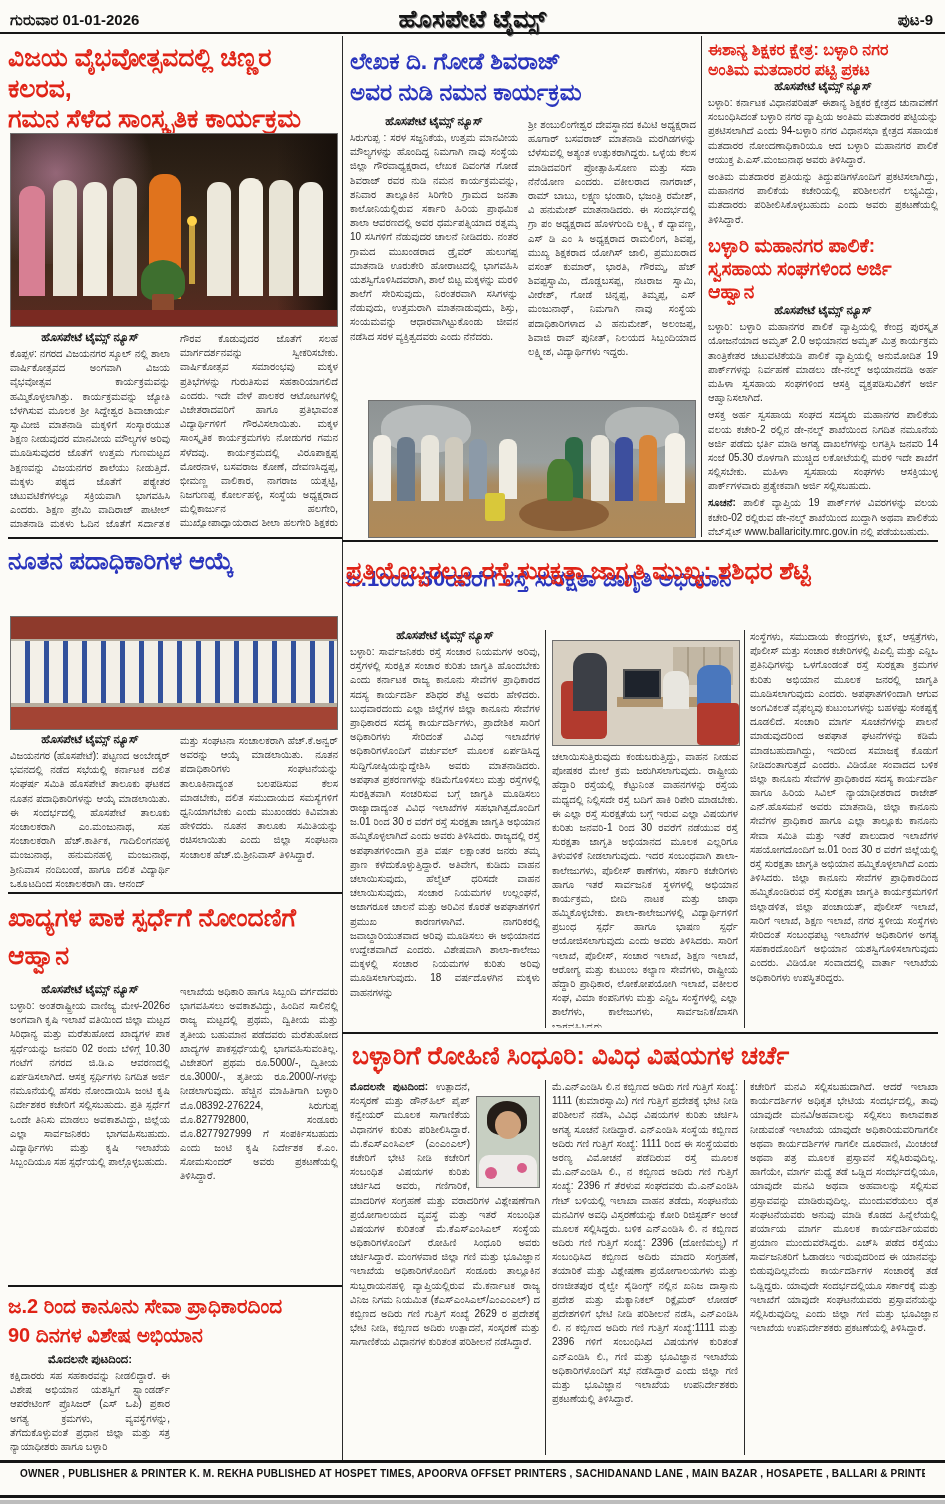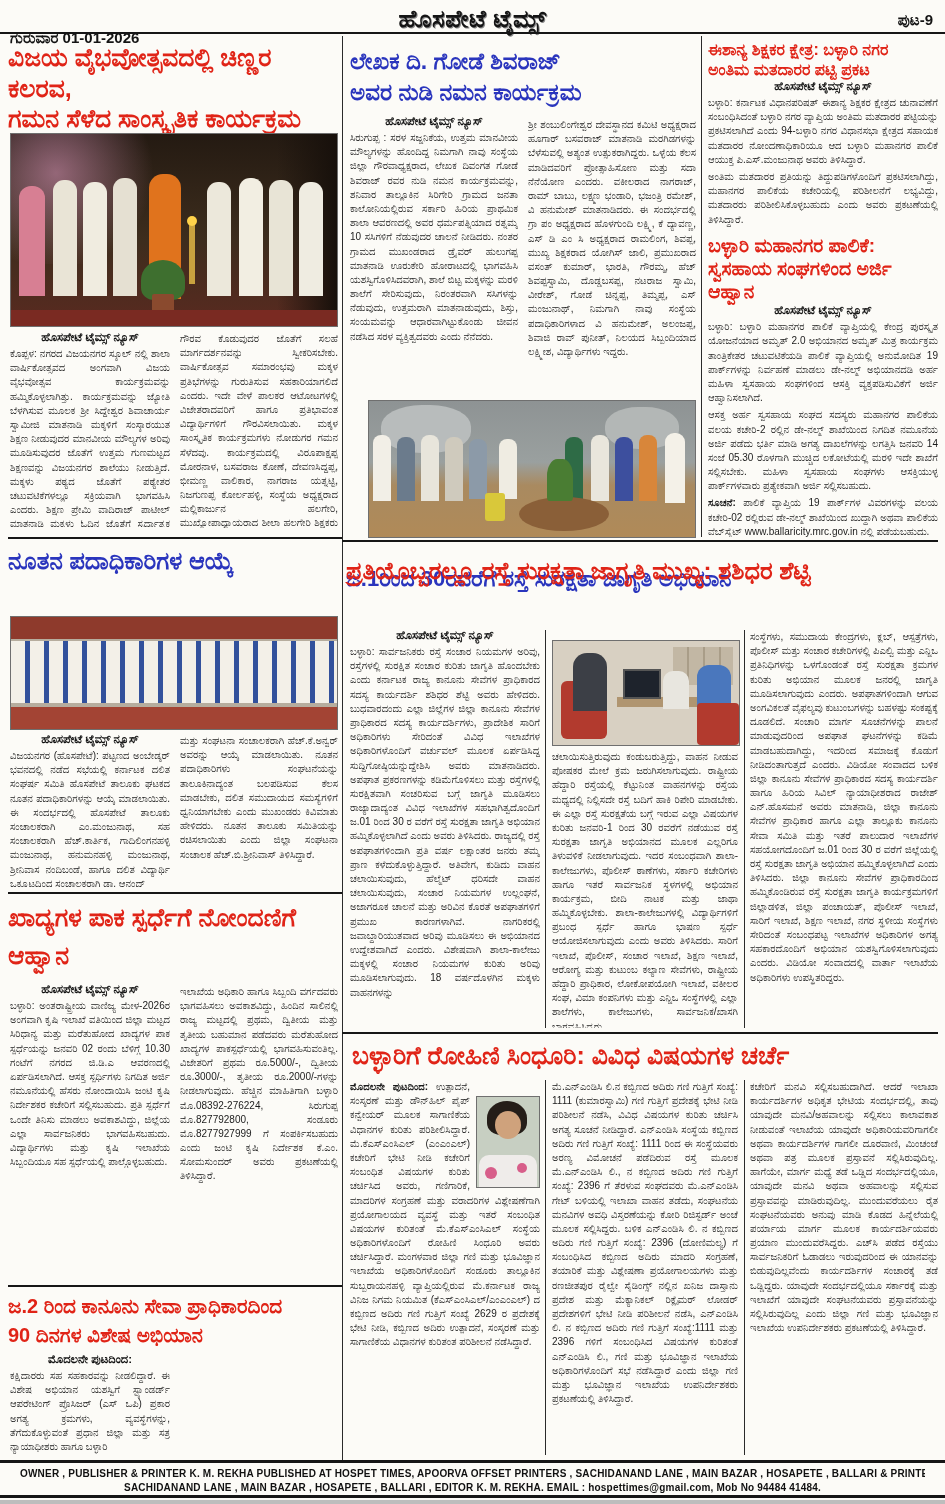--- a/index.html
+++ b/index.html
@@ -21,21 +21,21 @@
             text-shadow:1px 1px 0 #8a8a8a;}
   .edgem{font-size:15px;font-weight:bold;}
   .footer-line{position:absolute;left:20px;width:905px;text-align:center;
                font-size:10px;font-weight:bold;color:#101010;letter-spacing:.2px;white-space:nowrap;overflow:hidden;}
 </style>
 </head>
 <body>
 
 <div class="page">
 
-  <div class="abs edgem" style="left:10px;top:29px;">ಗುರುವಾರ 01-01-2026</div>
+  <div class="abs edgem" style="left:10px;top:11px;">ಗುರುವಾರ 01-01-2026</div>
   <div class="abs masthead" style="left:0;right:0;top:5px;">ಹೊಸಪೇಟೆ ಟೈಮ್ಸ್</div>
   <div class="abs edgem" style="right:12px;top:11px;">ಪುಟ-9</div>
   <div class="hrule" style="left:0;top:32px;width:945px;"></div>
 
   <div class="vrule" style="left:342px;top:36px;height:1424px;"></div>
   <div class="vrule" style="left:701px;top:36px;height:501px;"></div>
 
   <div class="abs hl red" style="left:8px;top:42px;width:330px;font-size:25px;">
     <div>ವಿಜಯ ವೈಭವೋತ್ಸವದಲ್ಲಿ ಚಿಣ್ಣರ ಕಲರವ,</div>
     <div>ಗಮನ ಸೆಳೆದ ಸಾಂಸ್ಕೃತಿಕ ಕಾರ್ಯಕ್ರಮ</div>
@@ -182,17 +182,16 @@
       <span>ಉತ್ಪಾದನೆ, ಸಂಸ್ಕರಣೆ ಮತ್ತು ಡೌನ್‌ಹಿಲ್ ಪೈಪ್ ಕನ್ವೇಯರ್ ಮೂಲಕ ಸಾಗಾಣಿಕೆಯ ವಿಧಾನಗಳ ಕುರಿತು ಪರಿಶೀಲಿಸಿದ್ದಾರೆ. ಮೆ.ಕೆಎಸ್ಎಂಸಿಎಲ್ (ಎಂಎಂಎಲ್) ಕಚೇರಿಗೆ ಭೇಟಿ ನೀಡಿ ಕಚೇರಿಗೆ ಸಂಬಂಧಿತ ವಿಷಯಗಳ ಕುರಿತು ಚರ್ಚಿಸಿದ ಅವರು, ಗಣಿಗಾರಿಕೆ, ಮಾದರಿಗಳ ಸಂಗ್ರಹಣೆ ಮತ್ತು ವರಾದರಿಗಳ ವಿಶ್ಲೇಷಣೆಗಾಗಿ ಪ್ರಯೋಗಾಲಯದ ವ್ಯವಸ್ಥೆ ಮತ್ತು ಇತರೆ ಸಂಬಂಧಿತ ವಿಷಯಗಳ ಕುರಿತಂತೆ ಮೆ.ಕೆಎಸ್ಎಂಸಿಎಲ್ ಸಂಸ್ಥೆಯ ಅಧಿಕಾರಿಗಳೊಂದಿಗೆ ರೋಹಿಣಿ ಸಿಂಧೂರಿ ಅವರು ಚರ್ಚಿಸಿದ್ದಾರೆ. ಮಂಗಳವಾರ ಜಿಲ್ಲಾ ಗಣಿ ಮತ್ತು ಭೂವಿಜ್ಞಾನ ಇಲಾಖೆಯ ಅಧಿಕಾರಿಗಳೊಂದಿಗೆ ಸಂಡೂರು ತಾಲ್ಲೂಕಿನ ಸುಬ್ಬರಾಯನಹಳ್ಳಿ ವ್ಯಾಪ್ತಿಯಲ್ಲಿರುವ ಮೆ.ಕರ್ನಾಟಕ ರಾಜ್ಯ ವಿನಿಜ ನಿಗಮ ನಿಯಮಿತ (ಕೆಎಸ್ಎಂಸಿಎಲ್/ಎಂಎಂಎಲ್) ದ ಕಬ್ಬಿಣದ ಅದಿರು ಗಣಿ ಗುತ್ತಿಗೆ ಸಂಖ್ಯೆ 2629 ರ ಪ್ರದೇಶಕ್ಕೆ ಭೇಟಿ ನೀಡಿ, ಕಬ್ಬಿಣದ ಅದಿರು ಉತ್ಪಾದನೆ, ಸಂಸ್ಕರಣೆ ಮತ್ತು ಸಾಗಾಣಿಕೆಯ ವಿಧಾನಗಳ ಕುರಿತಂತ ಪರಿಶೀಲನೆ ನಡೆಸಿದ್ದಾರೆ.</span>
     </div>
   </div>
   <div class="bcol body" style="left:552px;top:1080px;width:186px;height:378px;">ಮೆ.ಎನ್ಎಂಡಿಸಿ ಲಿ.ನ ಕಬ್ಬಿಣದ ಅದಿರು ಗಣಿ ಗುತ್ತಿಗೆ ಸಂಖ್ಯೆ: 1111 (ಕುಮಾರಸ್ವಾಮಿ) ಗಣಿ ಗುತ್ತಿಗೆ ಪ್ರದೇಶಕ್ಕೆ ಭೇಟಿ ನೀಡಿ ಪರಿಶೀಲನೆ ನಡೆಸಿ, ವಿವಿಧ ವಿಷಯಗಳ ಕುರಿತು ಚರ್ಚಿಸಿ ಅಗತ್ಯ ಸೂಚನೆ ನೀಡಿದ್ದಾರೆ. ಎನ್ಎಂಡಿಸಿ ಸಂಸ್ಥೆಯ ಕಬ್ಬಿಣದ ಅದಿರು ಗಣಿ ಗುತ್ತಿಗೆ ಸಂಖ್ಯೆ: 1111 ರಿಂದ ಈ ಸಂಸ್ಥೆಯವರು ಅರಣ್ಯ ವಿಮೋಚನೆ ಪಡೆದಿರುವ ರಸ್ತೆ ಮೂಲಕ ಮೆ.ಎನ್ಎಂಡಿಸಿ ಲಿ., ನ ಕಬ್ಬಿಣದ ಅದಿರು ಗಣಿ ಗುತ್ತಿಗೆ ಸಂಖ್ಯೆ: 2396 ಗೆ ತೆರಳುವ ಸಂಘದವರು ಮೆ.ಎನ್ಎಂಡಿಸಿ ಗೇಟ್ ಬಳಿಯಲ್ಲಿ ಇಲಾಖಾ ವಾಹನ ತಡೆದು, ಸಂಘಟನೆಯ ಮನವಿಗಳ ಅವಧಿ ವಿಸ್ತರಣೆಯನ್ನು ಕೋರಿ ರಿಜಿಸ್ಟರ್ಡ್ ಅಂಚೆ ಮೂಲಕ ಸಲ್ಲಿಸಿದ್ದರು. ಬಳಿಕ ಎನ್ಎಂಡಿಸಿ ಲಿ. ನ ಕಬ್ಬಿಣದ ಅದಿರು ಗಣಿ ಗುತ್ತಿಗೆ ಸಂಖ್ಯೆ: 2396 (ದೋಣಿಮಲ್ಯ) ಗೆ ಸಂಬಂಧಿಸಿದ ಕಬ್ಬಿಣದ ಅದಿರು ಮಾದರಿ ಸಂಗ್ರಹಣೆ, ತಯಾರಿಕೆ ಮತ್ತು ವಿಶ್ಲೇಷಣಾ ಪ್ರಯೋಗಾಲಯಗಳು ಮತ್ತು ರಣಜೀತಪುರ ರೈಲ್ವೇ ಸೈಡಿಂಗ್ಸ್ ನಲ್ಲಿನ ಖನಿಜ ದಾಸ್ತಾನು ಪ್ರದೇಶ ಮತ್ತು ಮೆಕ್ಯಾನಿಕಲ್ ರಿಕ್ಲೈಮರ್ ಲೋಡರ್ ಪ್ರದೇಶಗಳಿಗೆ ಭೇಟಿ ನೀಡಿ ಪರಿಶೀಲನೆ ನಡೆಸಿ, ಎನ್ಎಂಡಿಸಿ ಲಿ. ನ ಕಬ್ಬಿಣದ ಅದಿರು ಗಣಿ ಗುತ್ತಿಗೆ ಸಂಖ್ಯೆ:1111 ಮತ್ತು 2396 ಗಳಿಗೆ ಸಂಬಂಧಿಸಿದ ವಿಷಯಗಳ ಕುರಿತಂತೆ ಎನ್ಎಂಡಿಸಿ ಲಿ., ಗಣಿ ಮತ್ತು ಭೂವಿಜ್ಞಾನ ಇಲಾಖೆಯ ಅಧಿಕಾರಿಗಳೊಂದಿಗೆ ಸಭೆ ನಡೆಸಿದ್ದಾರೆ ಎಂದು ಜಿಲ್ಲಾ ಗಣಿ ಮತ್ತು ಭೂವಿಜ್ಞಾನ ಇಲಾಖೆಯ ಉಪನಿರ್ದೇಶಕರು ಪ್ರಕಟಣೆಯಲ್ಲಿ ತಿಳಿಸಿದ್ದಾರೆ.</div>
   <div class="bcol body" style="left:750px;top:1080px;width:188px;height:378px;">ಕಚೇರಿಗೆ ಮನವಿ ಸಲ್ಲಿಸಬಹುದಾಗಿದೆ. ಆದರೆ ಇಲಾಖಾ ಕಾರ್ಯದರ್ಶಿಗಳ ಅಧಿಕೃತ ಭೇಟಿಯ ಸಂದರ್ಭದಲ್ಲಿ, ತಾವು ಯಾವುದೇ ಮನವಿ/ಅಹವಾಲನ್ನು ಸಲ್ಲಿಸಲು ಕಾಲಾವಕಾಶ ನೀಡುವಂತೆ ಇಲಾಖೆಯ ಯಾವುದೇ ಅಧಿಕಾರಿಯವರಿಗಾಗಲೀ ಅಥವಾ ಕಾರ್ಯದರ್ಶಿಗಳ ಗಾಗಲೀ ದೂರವಾಣಿ, ಮಿಂಚಂಚೆ ಅಥವಾ ಪತ್ರ ಮೂಲಕ ಪ್ರಸ್ತಾವನೆ ಸಲ್ಲಿಸಿರುವುದಿಲ್ಲ. ಹಾಗೆಯೇ, ಮಾರ್ಗ ಮಧ್ಯೆ ತಡೆ ಒಡ್ಡಿದ ಸಂದರ್ಭದಲ್ಲಿಯೂ, ಯಾವುದೇ ಮನವಿ ಅಥವಾ ಅಹವಾಲನ್ನು ಸಲ್ಲಿಸುವ ಪ್ರಸ್ತಾವವನ್ನು ಮಾಡಿರುವುದಿಲ್ಲ. ಮುಂದುವರೆಯಲು ರೈತ ಸಂಘಟನೆಯವರು ಅನುವು ಮಾಡಿ ಕೊಡದ ಹಿನ್ನೆಲೆಯಲ್ಲಿ ಪರ್ಯಾಯ ಮಾರ್ಗ ಮೂಲಕ ಕಾರ್ಯದರ್ಶಿಯವರು ಪ್ರಯಾಣ ಮುಂದುವರೆಸಿದ್ದರು. ಎಚ್‌ಸಿ ಪಡೆದ ರಸ್ತೆಯು ಸಾರ್ವಜನಿಕರಿಗೆ ಓಡಾಡಲು ಇರುವುದರಿಂದ ಈ ಯಾನವನ್ನು ಬಿಡುವುದಿಲ್ಲವೆಂದು ಕಾರ್ಯದರ್ಶಿಗಳ ಸಂಚಾರಕ್ಕೆ ತಡೆ ಒಡ್ಡಿದ್ದರು. ಯಾವುದೇ ಸಂದರ್ಭದಲ್ಲಿಯೂ ಸರ್ಕಾರಕ್ಕೆ ಮತ್ತು ಇಲಾಖೆಗೆ ಯಾವುದೇ ಸಂಘಟನೆಯವರು ಪ್ರಸ್ತಾವನೆಯನ್ನು ಸಲ್ಲಿಸಿರುವುದಿಲ್ಲ ಎಂದು ಜಿಲ್ಲಾ ಗಣಿ ಮತ್ತು ಭೂವಿಜ್ಞಾನ ಇಲಾಖೆಯ ಉಪನಿರ್ದೇಶಕರು ಪ್ರಕಟಣೆಯಲ್ಲಿ ತಿಳಿಸಿದ್ದಾರೆ.</div>
   <div class="vrule" style="left:545px;top:1080px;height:375px;"></div>
   <div class="vrule" style="left:744px;top:1080px;height:375px;"></div>
 
   <div class="hrule" style="left:0;top:1460px;width:945px;height:3px;"></div>
   <div class="footer-line" style="top:1468px;">OWNER , PUBLISHER &amp; PRINTER K. M. REKHA PUBLISHED AT HOSPET TIMES,   APOORVA OFFSET PRINTERS , SACHIDANAND LANE , MAIN BAZAR , HOSAPETE ,   BALLARI &amp; PRINTED AT APOORVA OFFSET PRINTERS ,</div>
-  <div class="footer-line" style="top:1482px;">SACHIDANAND LANE , MAIN BAZAR , HOSAPETE , BALLARI , EDITOR  K. M. REKHA.   EMAIL : hospettimes@gmail.com,  Mob No 94484 41484.</div>
   <div class="hrule" style="left:0;top:1495px;width:945px;height:3px;"></div>
   <div class="abs" style="left:0;top:1500px;width:945px;height:4px;background:#bdbdbd;"></div>
 
 </div>
 
 </body></html>

